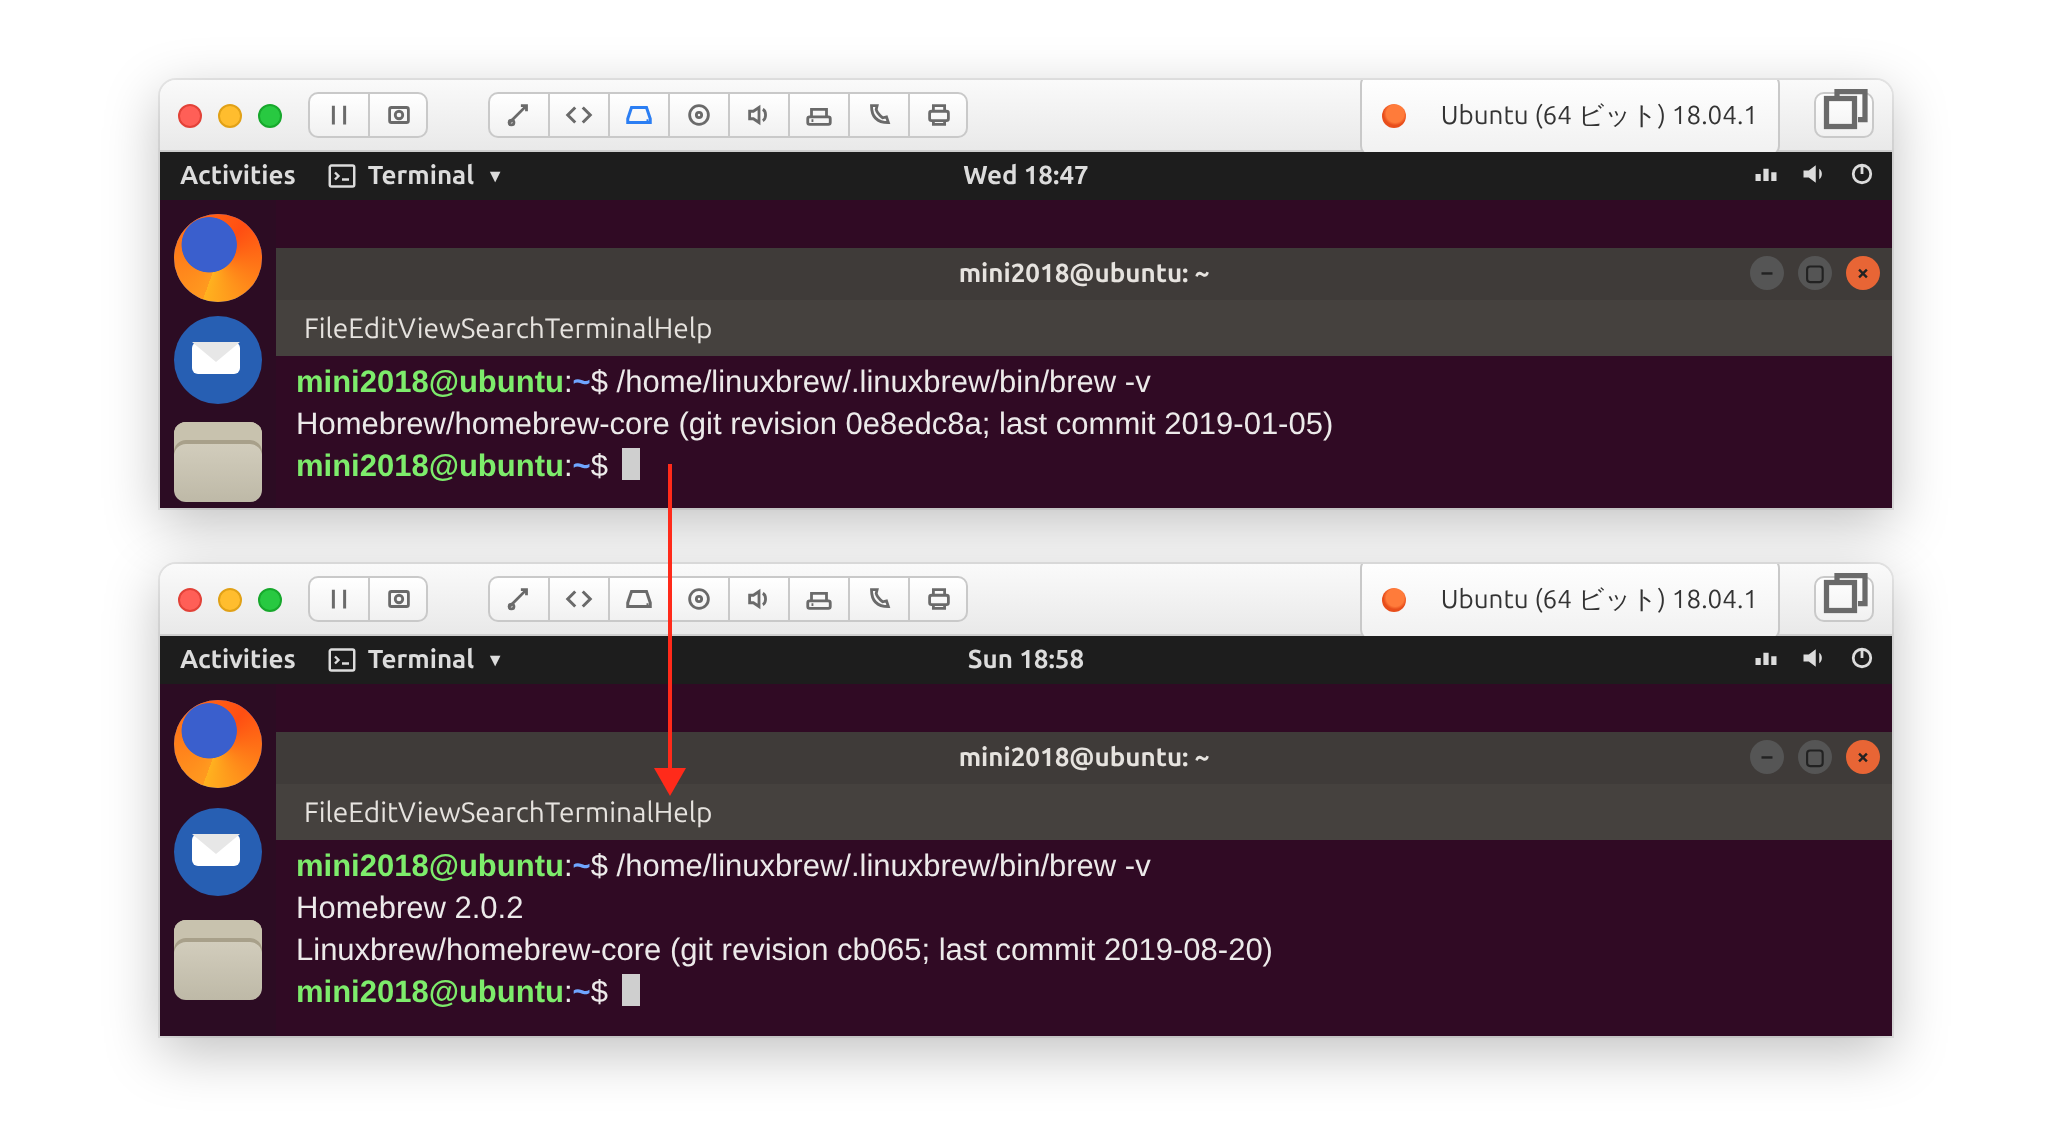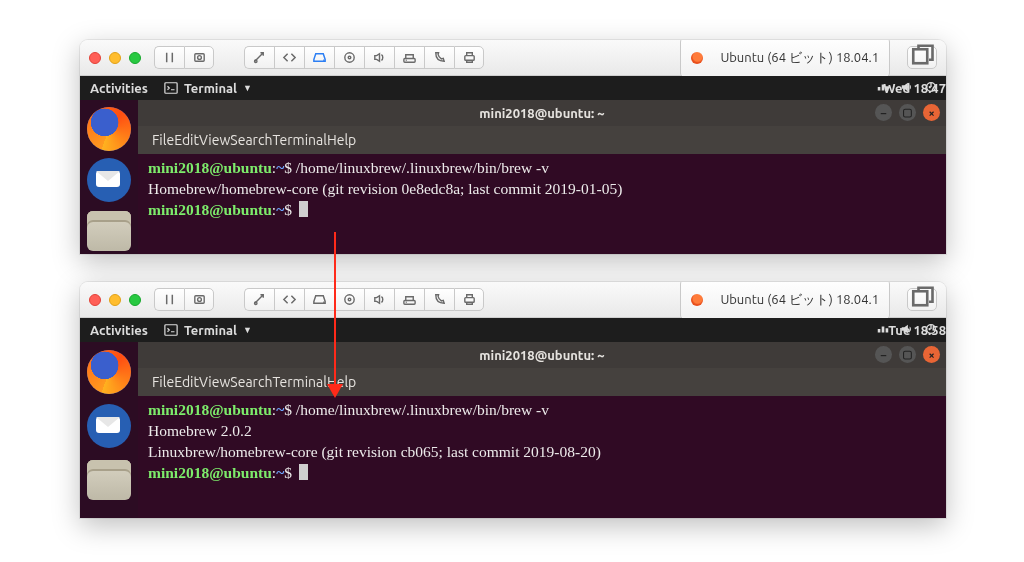--- a/index.html
+++ b/index.html
@@ -80,21 +80,21 @@
       background:#300a24;
       overflow:hidden;
     }
     .topbar {
       height:24px; background:#1d1d1d;
       display:flex; align-items:center;
       color:#dcdcdc; font-size:13px; font-weight:600;
       padding:0 8px;
     }
     .topbar .spacer { flex:1; }
-    .topbar .clock { position:absolute; left:0; right:0; text-align:right; pointer-events:none; }
+    .topbar .clock { position:absolute; left:0; right:0; text-align:center; pointer-events:none; }
     .topbar svg { width:14px; height:14px; fill:#dcdcdc; }
     .topbar .item { display:flex; align-items:center; gap:6px; padding:0 2px; }
     .topbar .right { display:flex; gap:10px; }
 
     .launcher {
       position:absolute; left:0; top:24px; bottom:0;
       width:58px;
       background:rgba(42,15,35,.55);
       display:flex; flex-direction:column; align-items:center;
       padding-top:6px; gap:6px;
@@ -124,36 +124,37 @@
     
     .termwin {
       position:absolute; left:58px; right:0; top:24px;
       background:transparent;
     }
     .term-title {
       height:26px; background:#3f3b39;
       display:flex; align-items:center; justify-content:center;
       color:#e6e3df; font-size:13px; font-weight:600;
       position:relative;
+      margin-top:24px;
     }
     .winbtns { position:absolute; right:6px; top:4px; display:flex; gap:7px; }
     .wb { width:17px; height:17px; border-radius:50%;
       background:#555; display:flex; align-items:center; justify-content:center;
       font-size:11px; color:#222; }
     .wb.close { background:#e86535; }
 
     .menubar {
       height:28px; background:#45413e;
       display:flex; align-items:center; gap:0;
       padding:0 14px; color:#e6e3df; font-size:14px;
     }
 
     .term-body {
       padding: 4px 10px;
-      font-family: Liberation Serif, serif;
+      font-family: Liberation Sans, sans-serif;
       font-size:15.5px; line-height:1.35;
       color:#eceaea;
     }
     .prompt-user { color:#7dec6b; font-weight:bold; }
     .prompt-path { color:#6fa6ff; font-weight:bold; }
     .cursor { display:inline-block; width:9px; height:16px; background:#cfcfcf; margin-left:3px; vertical-align:-2px; }
 
     
     .arrow {
       position:absolute;
@@ -409,21 +410,21 @@
     <div class="topbar">
       <span class="item">Activities</span>
       <span class="item" style="margin-left:12px">
         <svg viewBox="0 0 16 16">
             <rect x="1" y="2" width="14" height="12" rx="1" fill="none" stroke="#dcdcdc" stroke-width="1.4"></rect>
             <path d="M4 6l2 2-2 2M8 10h4" stroke="#dcdcdc" stroke-width="1.4" fill="none"></path>
           </svg>
         <span>Terminal</span>
         <span style="font-size:9px">▼</span>
       </span>
-      <span class="clock">Tue 18:58</span>
+      <span class="clock">Sun 18:58</span>
       <span class="spacer"></span>
       <span class="right">
         <span><svg viewBox="0 0 16 16">
               <path d="M2 12h3v-4H2zM6.5 12h3V5h-3zM11 12h3V7h-3z"></path>
             </svg></span>
         <span><svg viewBox="0 0 16 16">
               <path d="M2 6h3l4-3v10l-4-3H2zM11 5c2 1 2 5 0 6"></path>
             </svg></span>
         <span><svg viewBox="0 0 16 16">
               <circle cx="8" cy="8" r="5" fill="none" stroke="#dcdcdc" stroke-width="1.6"></circle>

